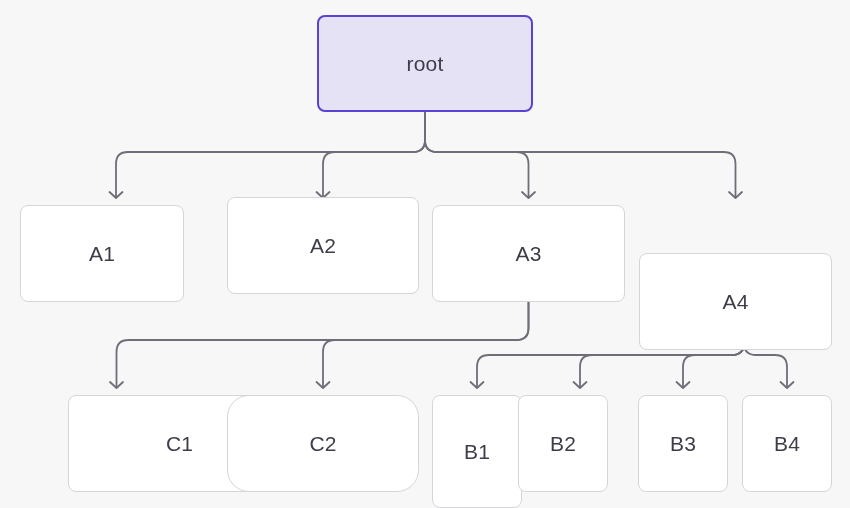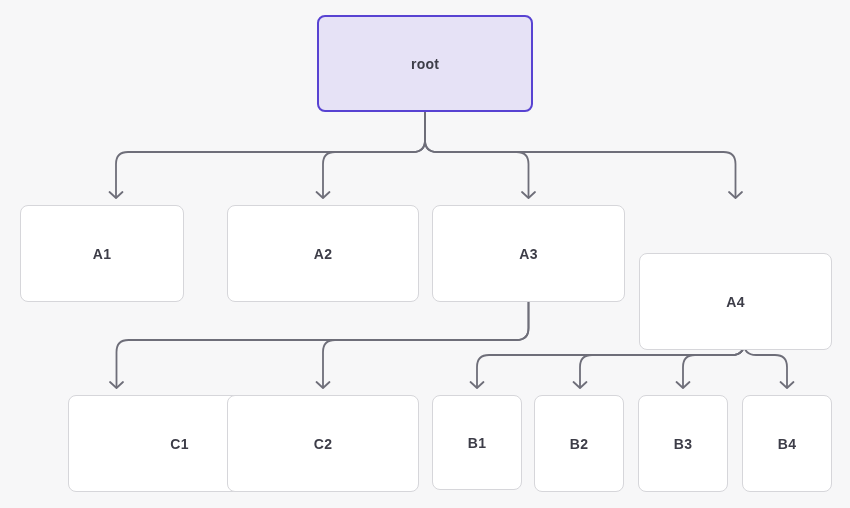--- a/index.html
+++ b/index.html
@@ -40,22 +40,22 @@
   }
   .node-root {
     background: var(--root-fill, #e6e2f6);
     border: 2px solid var(--root-border, #5843d2);
   }
   .node-child {
     background: var(--child-fill, #ffffff);
     border: 1.5px solid var(--child-border, #d6d6da);
   }
   .node-label {
-    font-size: 14px;
-    font-weight: 700;
+    font-size: 21px;
+    font-weight: 400;
     color: var(--text, #3d3d48);
     letter-spacing: 0.2px;
     user-select: none;
   }
 </style>
 </head>
 <body>
 
 <div class="canvas" id="canvas" style="width: 850px; height: 508px;">
   <svg class="edges-layer" id="edges-layer" xmlns="http://www.w3.org/2000/svg" viewBox="0 0 850 508">
@@ -80,39 +80,39 @@
       <path d="M 744 302 L 744 343 Q 744 355 756 355 L 775 355 Q 787 355 787 367 L 787 387"></path>
       <path d="M 780.5 382 L 787 388 L 793.5 382"></path>
     </svg>
   <div id="nodes-layer">
       <div class="node node-root" style="left: 317px; top: 15px; width: 216px; height: 97px;">
         <span class="node-label">root</span>
       </div>
       <div class="node node-child" style="left: 20px; top: 205px; width: 164px; height: 97px;">
         <span class="node-label">A1</span>
       </div>
-      <div class="node node-child" style="left: 227px; top: 205px; width: 192px; height: 97px;">
+      <div class="node node-child" style="left: 227px; top: 197px; width: 192px; height: 97px;">
         <span class="node-label">A2</span>
       </div>
       <div class="node node-child" style="left: 432px; top: 205px; width: 193px; height: 97px;">
         <span class="node-label">A3</span>
       </div>
       <div class="node node-child" style="left: 639px; top: 205px; width: 193px; height: 97px; margin-top: 48px;">
         <span class="node-label">A4</span>
       </div>
       <div class="node node-child" style="left: 20px; top: 395px; width: 223px; height: 97px; margin-left: 48px;">
         <span class="node-label">C1</span>
       </div>
-      <div class="node node-child" style="left: 227px; top: 395px; width: 192px; height: 97px;">
+      <div class="node node-child" style="left: 227px; top: 395px; width: 192px; height: 97px; border-radius: 22px;">
         <span class="node-label">C2</span>
       </div>
-      <div class="node node-child" style="left: 432px; top: 395px; width: 90px; height: 95px;">
+      <div class="node node-child" style="left: 432px; top: 395px; width: 90px; height: 113px;">
         <span class="node-label">B1</span>
       </div>
-      <div class="node node-child" style="left: 534px; top: 395px; width: 90px; height: 97px;">
+      <div class="node node-child" style="left: 518px; top: 395px; width: 90px; height: 97px;">
         <span class="node-label">B2</span>
       </div>
       <div class="node node-child" style="left: 638px; top: 395px; width: 90px; height: 97px;">
         <span class="node-label">B3</span>
       </div>
       <div class="node node-child" style="left: 742px; top: 395px; width: 90px; height: 97px;">
         <span class="node-label">B4</span>
       </div>
     </div>
 </div>

